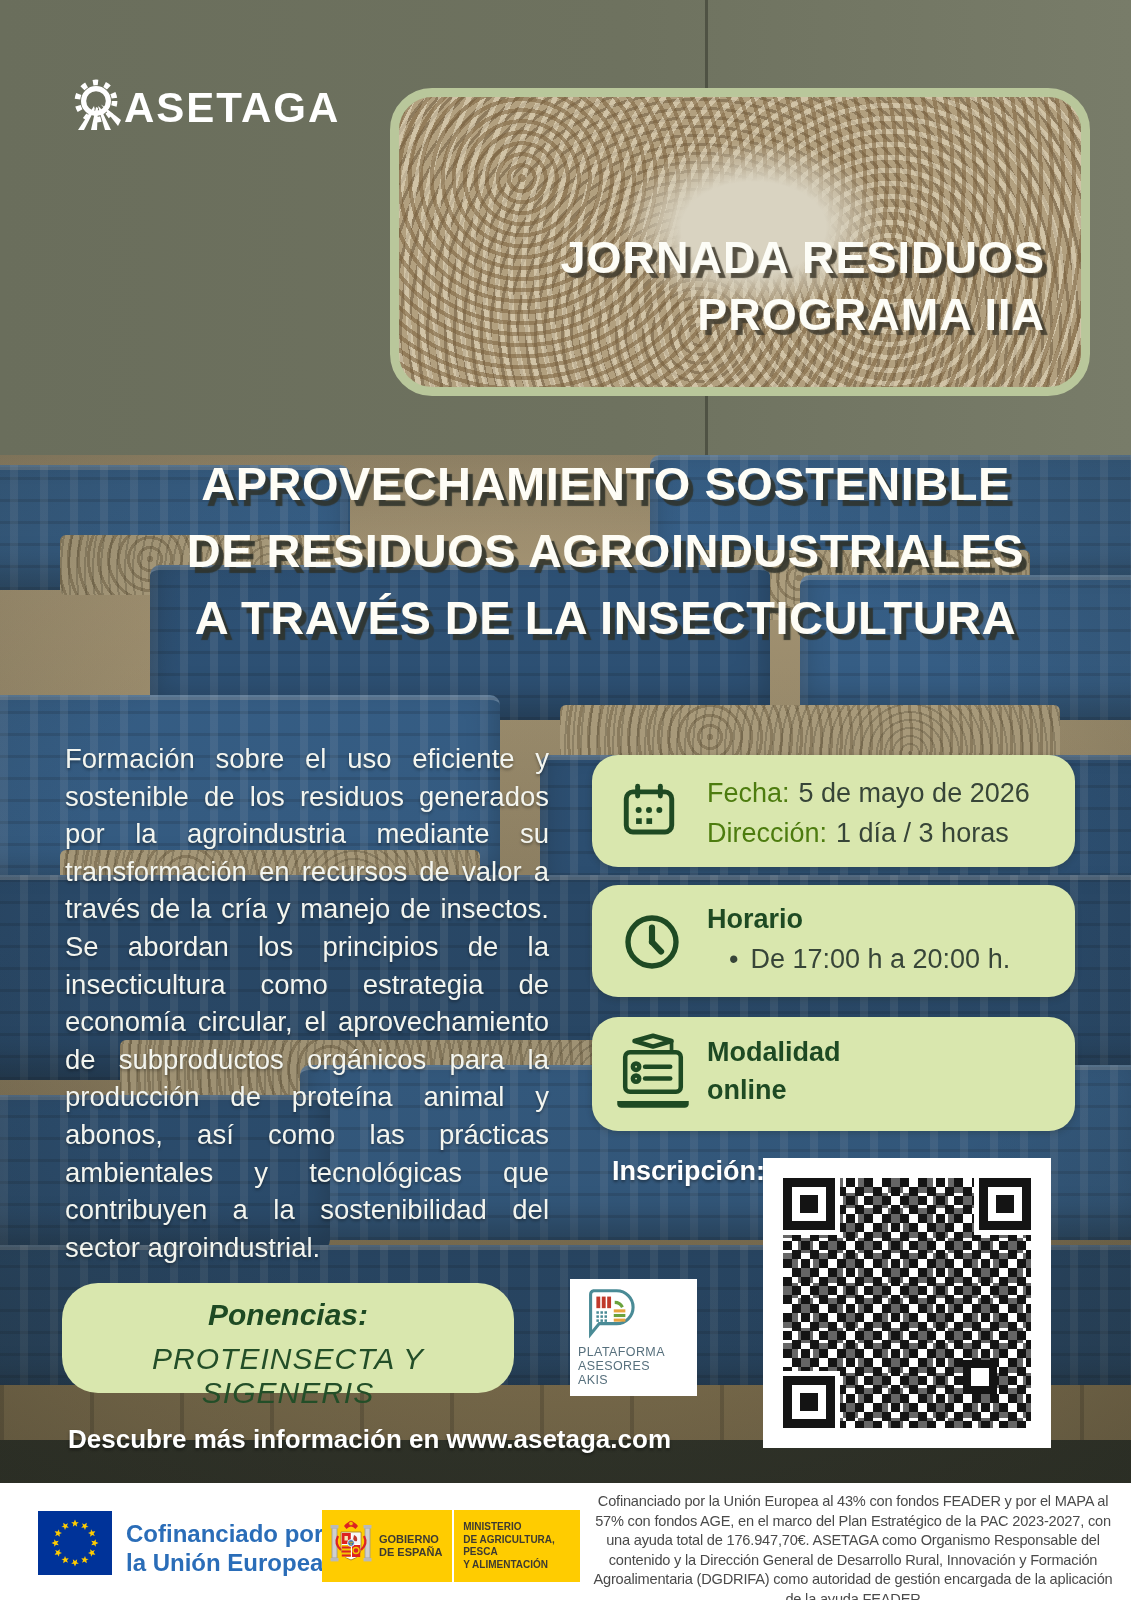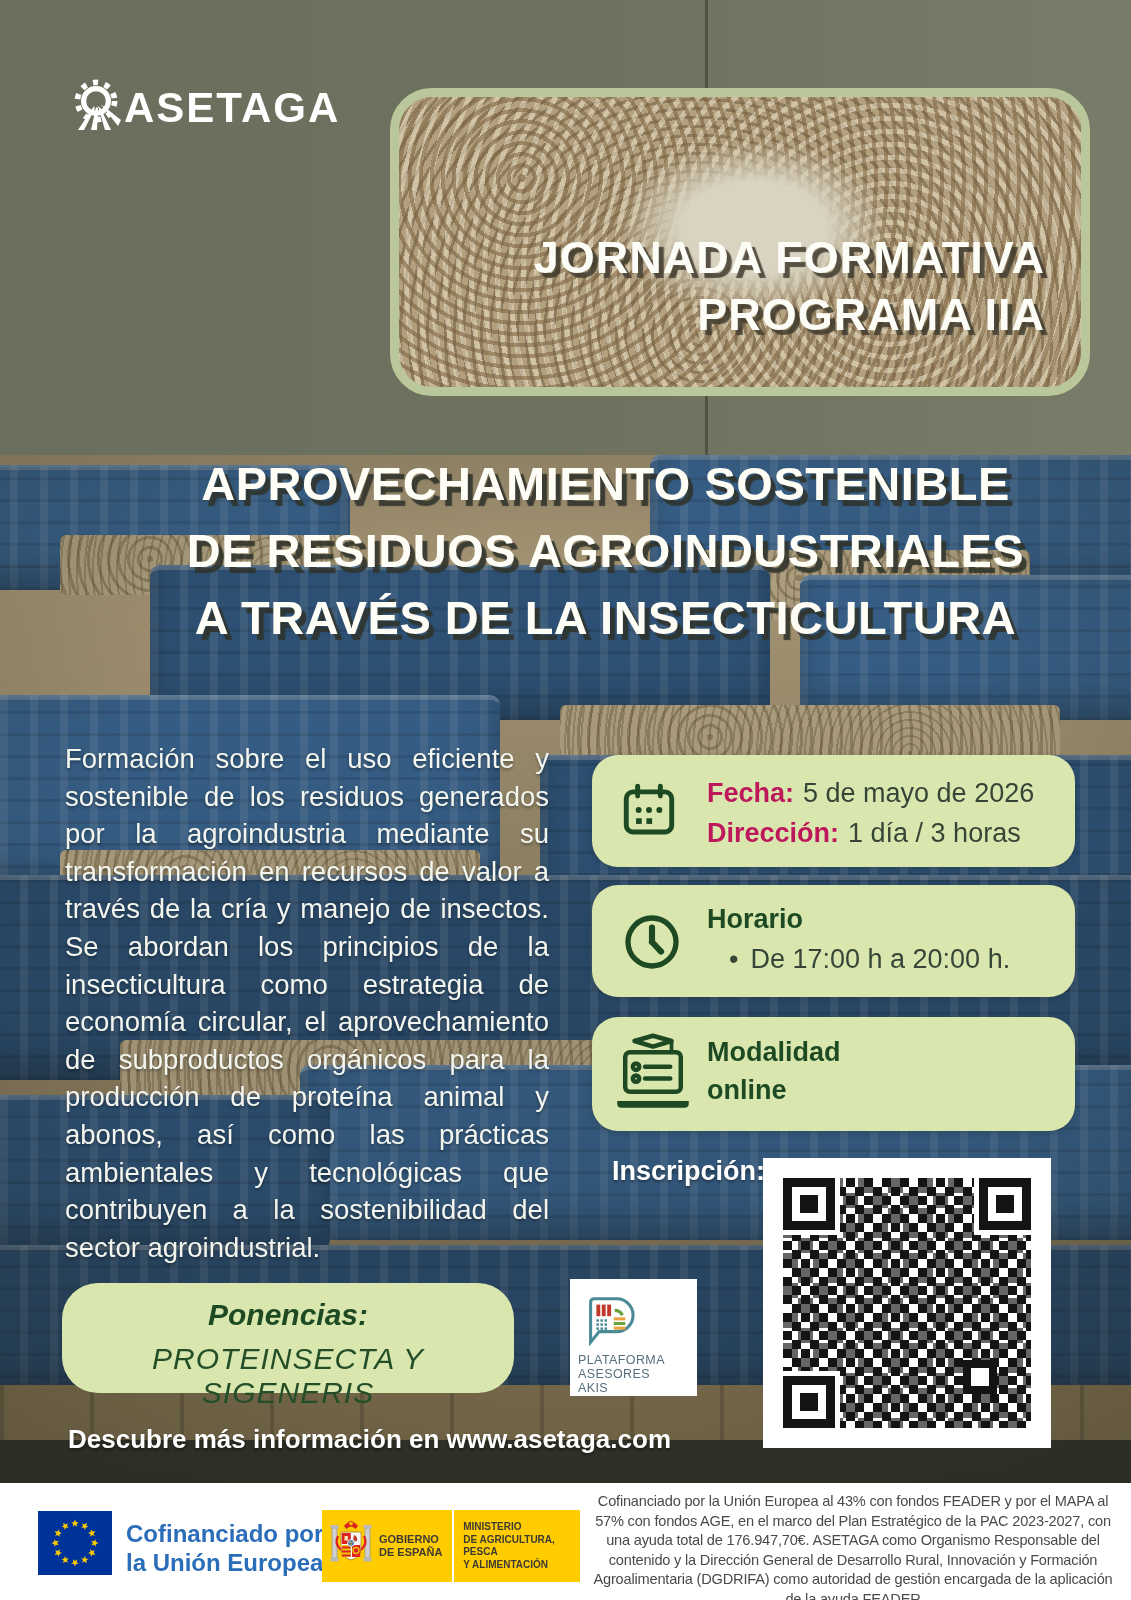--- a/index.html
+++ b/index.html
@@ -55,21 +55,21 @@
   
   .description{position:absolute;left:65px;top:740px;width:484px;color:#f3f5ef;
                font-size:27.5px;line-height:37.6px;text-align:justify;
                text-shadow:0 2px 3px rgba(0,0,0,.35);}
 
   
   .card{position:absolute;left:592px;width:483px;background:#d9e7ae;border-radius:26px;
         box-shadow:0 2px 6px rgba(30,35,25,.25);}
   .card .icon{position:absolute;color:#1e4a23;}
   .card-text{position:absolute;left:115px;color:#1e4a23;}
-  .lbl{font-weight:700;color:#be185d;margin-right:9px;}
+  .lbl{font-weight:400;color:#4d7c0f;margin-right:9px;}
   .val{font-weight:400;color:#374538;margin-top:32px;}
   .card1{top:755px;height:112px;}
   .card1 .card-text{top:18px;font-size:27px;line-height:40px;}
   .card2{top:885px;height:112px;}
   .card2 .card-text{top:14px;font-size:27px;line-height:40px;}
   .card-title{font-weight:800;font-size:27px;color:#1e4a23;}
   .bullet-row{padding-left:22px;color:#374538;}
   .bullet-dot{margin-right:12px;color:#374538;}
   .card3{top:1017px;height:114px;}
   .card3 .card-text{top:16px;font-size:27px;line-height:38px;font-weight:800;}
@@ -88,21 +88,21 @@
              background-size:30px 30px;opacity:.65;}
   .finder{position:absolute;width:52px;height:52px;border:9px solid #141414;background:#fff;
           box-sizing:border-box;box-shadow:0 0 0 5px #fff;z-index:2;}
   .finder::after{content:"";position:absolute;left:8px;top:8px;width:18px;height:18px;background:#141414;}
   .f-tl{left:0;top:0;} .f-tr{right:0;top:0;} .f-bl{left:0;bottom:0;}
   .align-sq{position:absolute;right:34px;bottom:34px;width:34px;height:34px;border:8px solid #141414;
             background:#fff;box-sizing:border-box;z-index:2;}
 
   
   .akis{position:absolute;left:570px;top:1279px;width:127px;height:117px;background:#fff;
-        box-sizing:border-box;padding:14px 8px;}
+        box-sizing:border-box;padding:6px 8px;}
   .akis-lines{color:#57707d;font-size:12.5px;line-height:14px;font-weight:400;letter-spacing:.4px;}
 
   
   .ponencias{position:absolute;left:62px;top:1283px;width:452px;height:110px;background:#d9e7ae;
              border-radius:36px;text-align:center;box-sizing:border-box;padding-top:15px;}
   .ponencias-title{font-weight:800;font-style:italic;font-size:30px;color:#1e4a23;}
   .ponencias-speakers{margin-top:10px;font-style:italic;font-size:30px;letter-spacing:1px;color:#234e28;}
 
   
   .more-info{position:absolute;left:68px;top:1424px;color:#fff;font-weight:800;font-size:26px;
@@ -158,21 +158,21 @@
         <path d="M14 14.5 L11.5 26 L14.5 26 L15 15 Z" fill="#fff"></path>
         <path d="M15 14 L18.5 26 L21.5 26 L16.2 15 Z" fill="#fff"></path>
         <path d="M16.5 13.2 L25 24 L26.5 21 L17.6 14 Z" fill="#fff"></path>
       </svg>
     </span>
     <span class="brand-name">ASETAGA</span>
   </div>
 
   <div class="hero">
     <div class="hero-title">
-      <div>JORNADA FORMATIVA</div>
+      <div>JORNADA RESIDUOS</div>
       <div>PROGRAMA IIA</div>
     </div>
   </div>
 
   <div class="main-title">
     <div>APROVECHAMIENTO SOSTENIBLE</div>
     <div>DE RESIDUOS AGROINDUSTRIALES</div>
     <div>A TRAVÉS DE LA INSECTICULTURA</div>
   </div>
 

